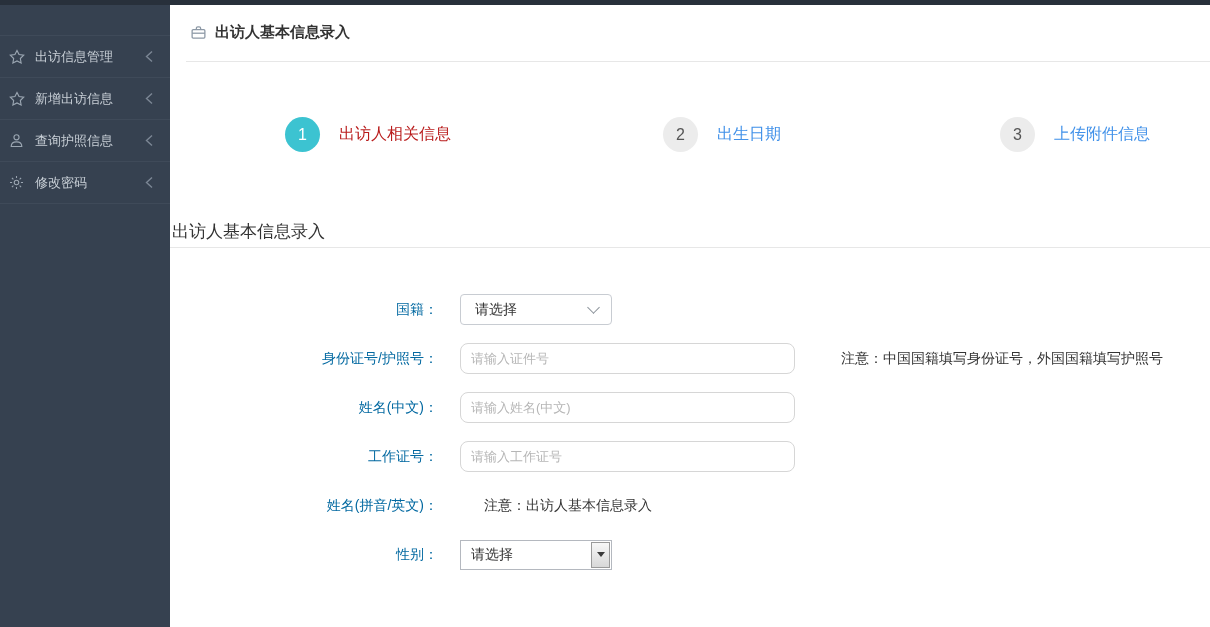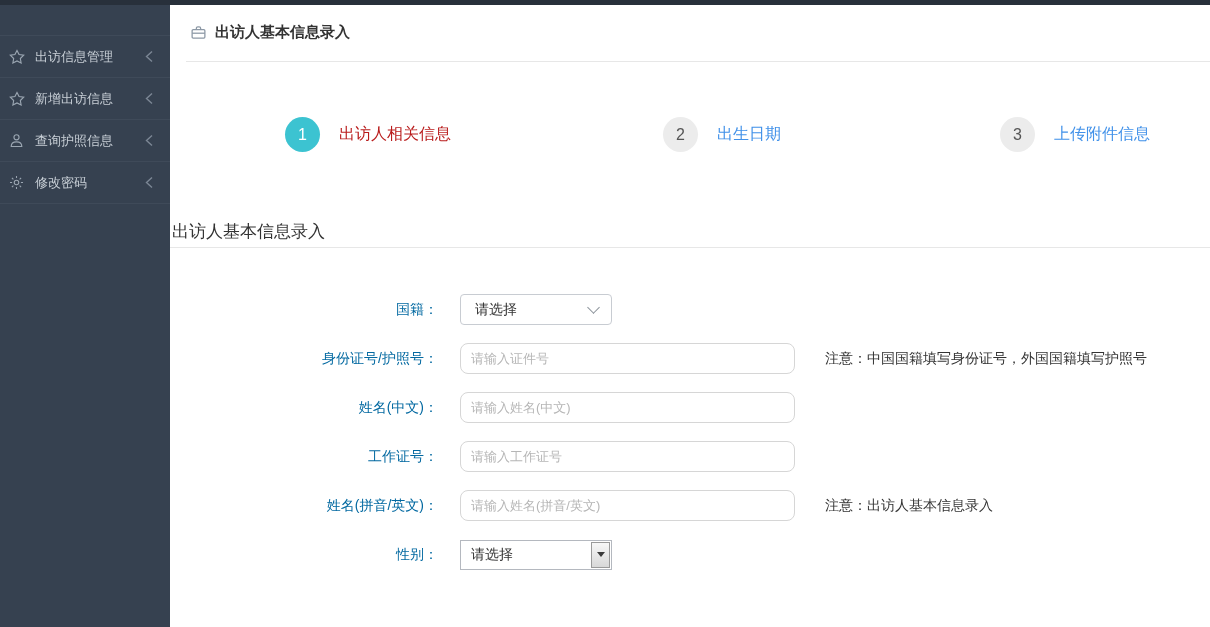--- a/index.html
+++ b/index.html
@@ -41,21 +41,21 @@
 
   
   .section-title{position:absolute;top:215px;left:2px;font-size:17px;color:#333;}
   .hr2{position:absolute;top:242px;left:0;right:0;height:1px;background:#e7e7e7;}
 
   
   .form{position:absolute;top:289px;left:0;right:0;}
   .form-row{display:flex;align-items:center;height:31px;margin-bottom:18px;}
   .f-label{width:268px;text-align:right;font-size:14px;color:#0369a1;white-space:nowrap;flex:0 0 268px;}
   .f-control{margin-left:22px;display:flex;align-items:flex-end;}
-  .f-note{margin-left:30px;font-size:14px;color:#333;white-space:nowrap;}
+  .f-note{margin-left:46px;font-size:14px;color:#333;white-space:nowrap;}
 
   .f-input{width:335px;height:31px;box-sizing:border-box;border:1px solid #d6d6d6;border-radius:8px;
     padding:0 10px;font-size:13px;color:#333;outline:none;font-family:inherit;}
   .f-input::placeholder{color:#b6b6b6;}
 
   .select-box{width:152px;height:31px;box-sizing:border-box;border:1px solid #c8ccd2;border-radius:4px;
     display:flex;align-items:center;justify-content:space-between;padding:0 13px 0 14px;
     font-size:14px;color:#333;cursor:pointer;background:#fff;}
   .chevron-down{width:8px;height:8px;border-right:1.5px solid #8a9199;border-bottom:1.5px solid #8a9199;
     transform:rotate(45deg);margin-top:-4px;}
@@ -200,24 +200,20 @@
       <div class="form-row">
     <span class="f-label">工作证号：</span>
     <span class="f-control">
       <input class="f-input" type="text" placeholder="请输入工作证号" style="">
 
     </span>
 
   </div>
       <div class="form-row">
     <span class="f-label">姓名(拼音/英文)：</span>
-    <span class="f-control">
-      <input class="f-input" type="text" placeholder="请输入姓名(拼音/英文)" style="">
-
-    </span>
     <span class="f-note">注意：出访人基本信息录入</span>
   </div>
       <div class="form-row">
     <span class="f-label">性别：</span>
     <span class="f-control">
 
       <span class="native-select">
         <span class="select-value">请选择</span>
         <span class="ns-button">
           <span class="ns-arrow"></span>

